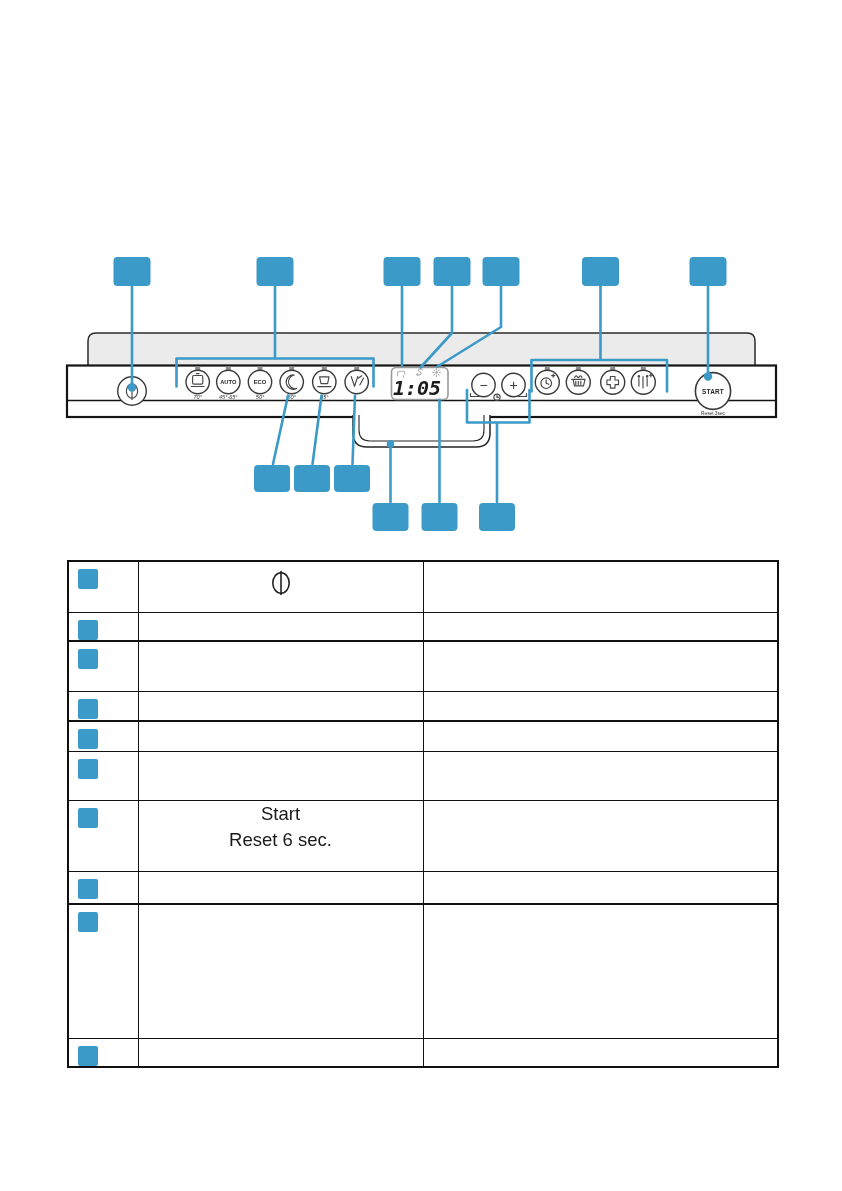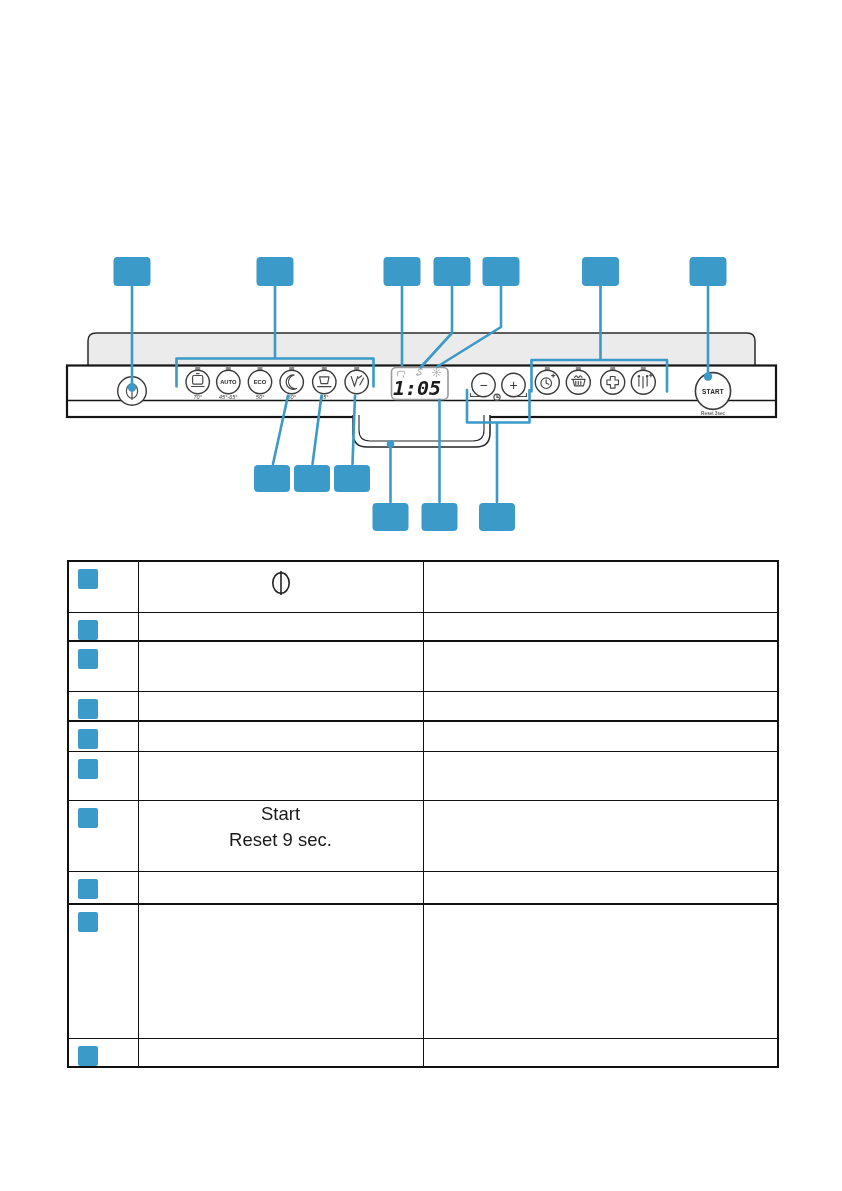--- a/index.html
+++ b/index.html
@@ -301,21 +301,21 @@
             </td>
             <td></td>
             <td></td>
       </tr>
       <tr style="height:71px">
         <td>
               <div class="badge"></div>
             </td>
         <td class="start-cell">
           <div>Start</div>
-          <div>Reset 9 sec.</div>
+          <div>Reset 6 sec.</div>
         </td>
         <td></td>
       </tr>
       <tr class="thick" style="height:32px">
         <td>
               <div class="badge"></div>
             </td>
             <td></td>
             <td></td>
       </tr>

